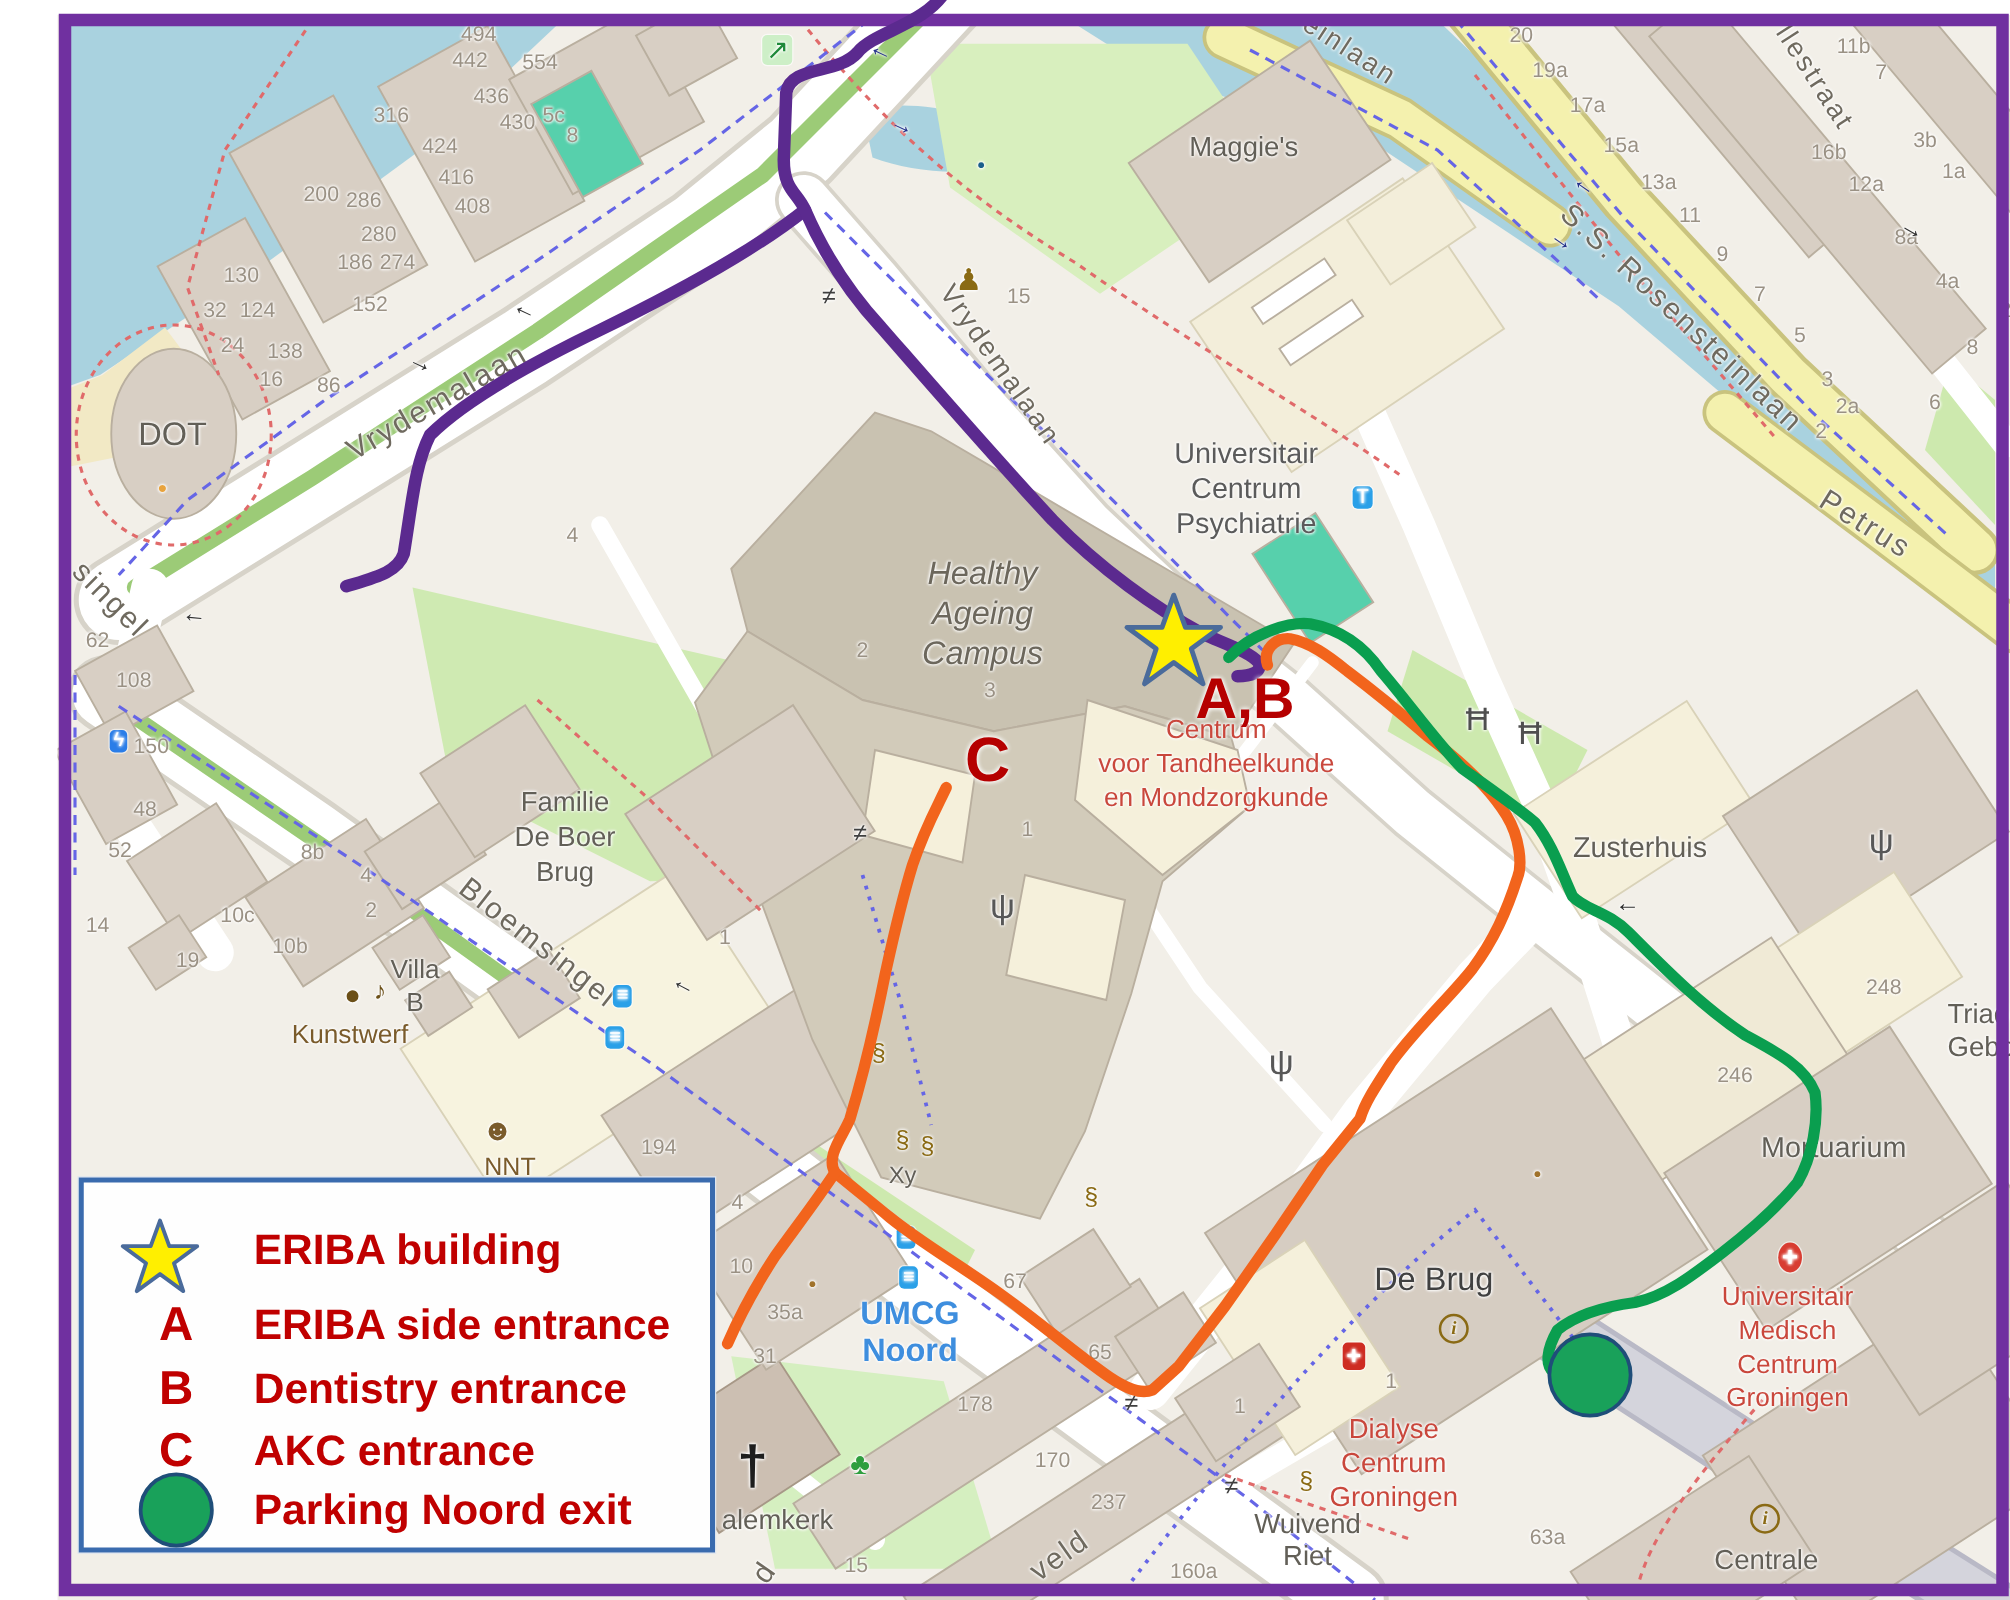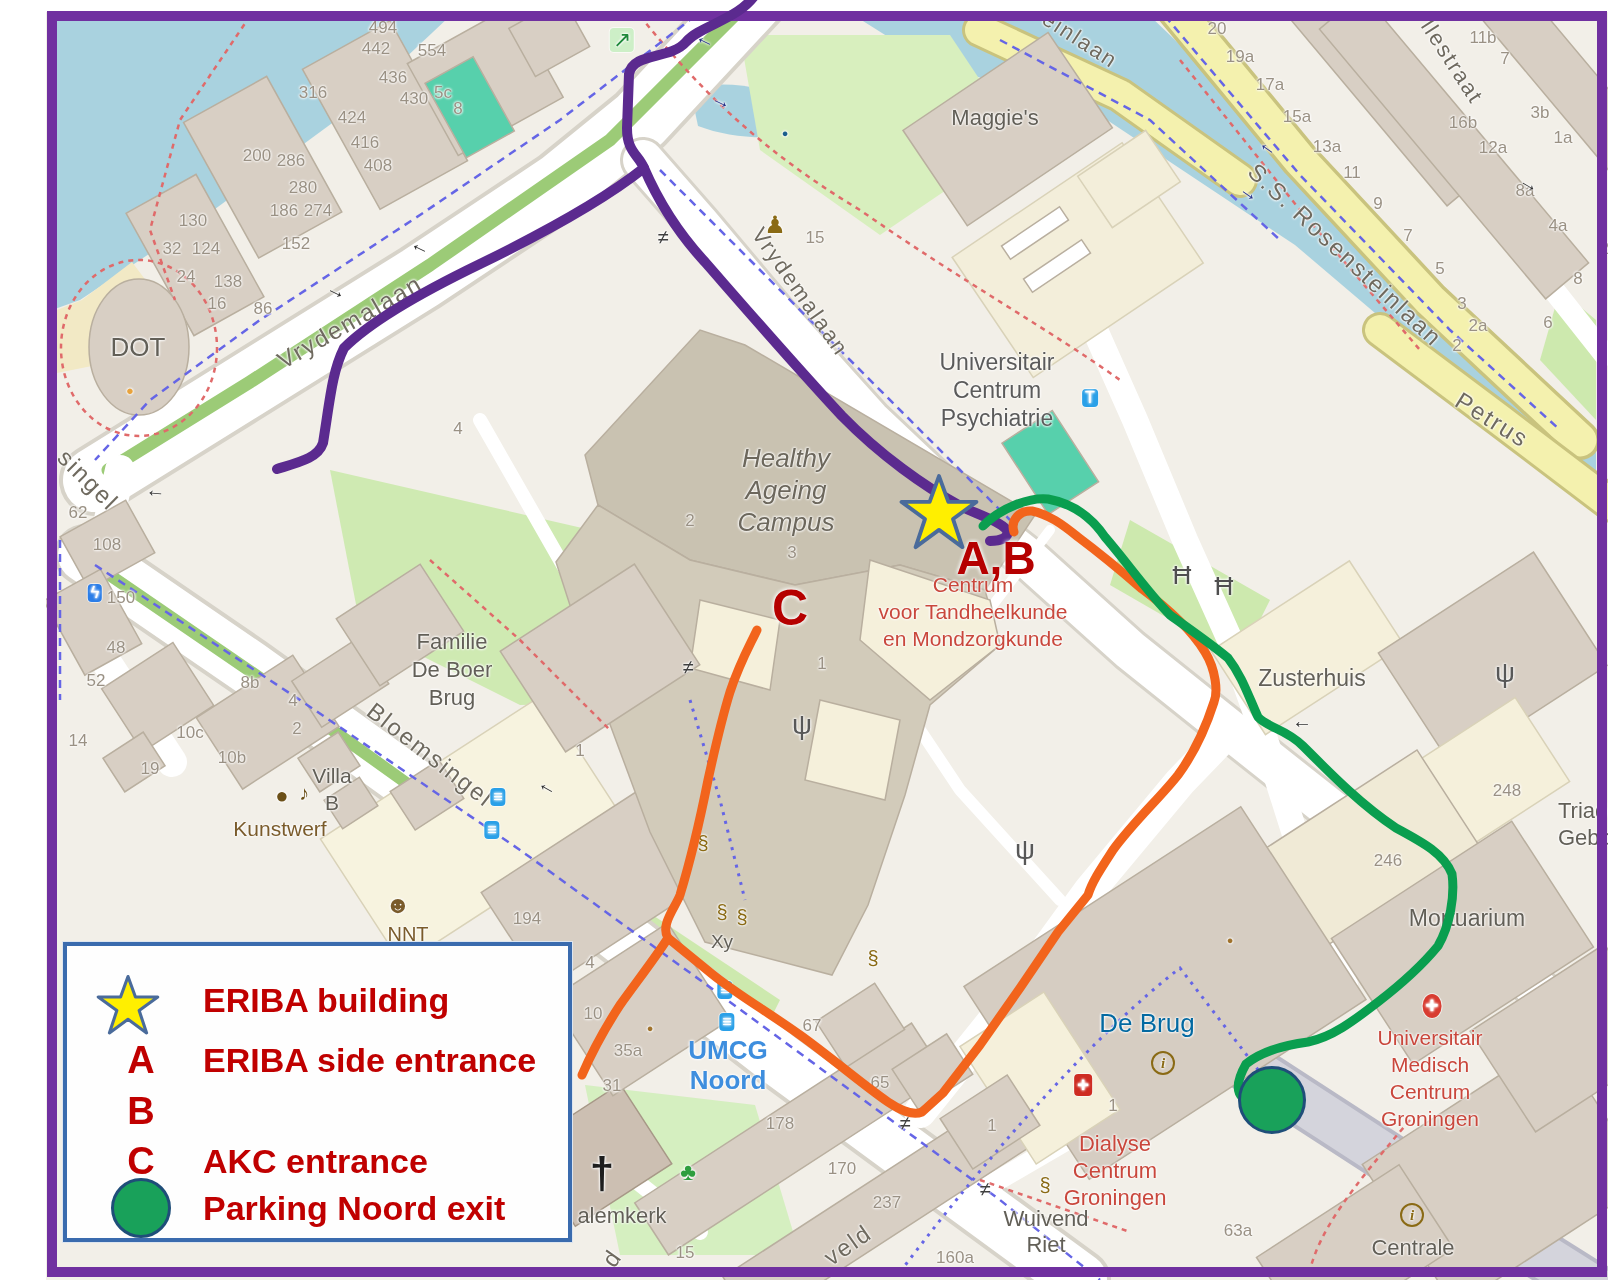--- a/index.html
+++ b/index.html
@@ -283,21 +283,21 @@
       <div class="lbl place" style="left: 280px; top: 828px; font-size: 21px; color: rgb(122, 91, 43); transform: translate(-50%, -50%);">
         <div>Kunstwerf</div>
       </div>
       <div class="lbl place" style="left: 408px; top: 934px; font-size: 20px; color: rgb(122, 91, 43); transform: translate(-50%, -50%);">
         <div>NNT</div>
       </div>
       <div class="lbl place" style="left: 728px; top: 1065px; font-size: 26px; color: rgb(62, 142, 222); font-weight: bold; transform: translate(-50%, -50%); line-height: 30px;">
         <div>UMCG</div>
         <div>Noord</div>
       </div>
-      <div class="lbl place" style="left: 1147px; top: 1023px; font-size: 26px; color: #0369a1; transform: translate(-50%, -50%);">
+      <div class="lbl place" style="left: 1147px; top: 1023px; font-size: 26px; color: #404040; transform: translate(-50%, -50%);">
         <div>De Brug</div>
       </div>
       <div class="lbl place" style="left: 1115px; top: 1170px; font-size: 22px; color: rgb(201, 71, 60); transform: translate(-50%, -50%); line-height: 27px;">
         <div>Dialyse</div>
         <div>Centrum</div>
         <div>Groningen</div>
       </div>
       <div class="lbl place" style="left: 1046px; top: 1232px; font-size: 22px; transform: translate(-50%, -50%); line-height: 26px;">
         <div>Wuivend</div>
         <div>Riet</div>
@@ -420,20 +420,21 @@
         </svg>
       </span>
       <span class="lg-label" style="color: rgb(192, 0, 0);">ERIBA building</span>
     </div>
     <div class="lg-row" style="left:28px;top:88px;">
       <span class="lg-sym" style="color: rgb(192, 0, 0);">A</span>
       <span class="lg-label" style="color: rgb(192, 0, 0);">ERIBA side entrance</span>
     </div>
     <div class="lg-row" style="left:28px;top:139px;">
       <span class="lg-sym" style="color: rgb(192, 0, 0);">B</span>
+      <span class="lg-label" style="color: rgb(192, 0, 0);">Dentistry entrance</span>
     </div>
     <div class="lg-row" style="left:28px;top:189px;">
       <span class="lg-sym" style="color: rgb(192, 0, 0);">C</span>
       <span class="lg-label" style="color: rgb(192, 0, 0);">AKC entrance</span>
     </div>
     <div class="lg-row" style="left:28px;top:236px;">
       <span class="lg-sym" style="color: rgb(192, 0, 0);">
           <span class="lg-circle"></span>
         </span>
       <span class="lg-label" style="color: rgb(192, 0, 0);">Parking Noord exit</span>

